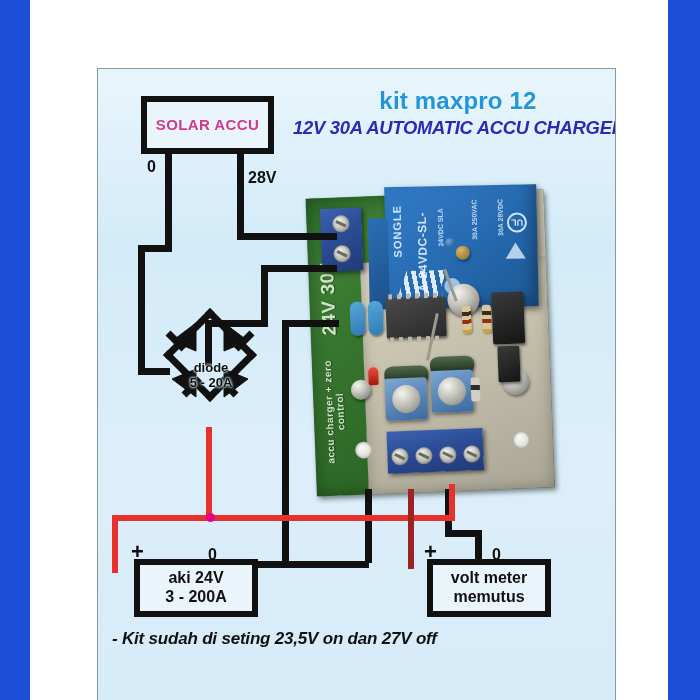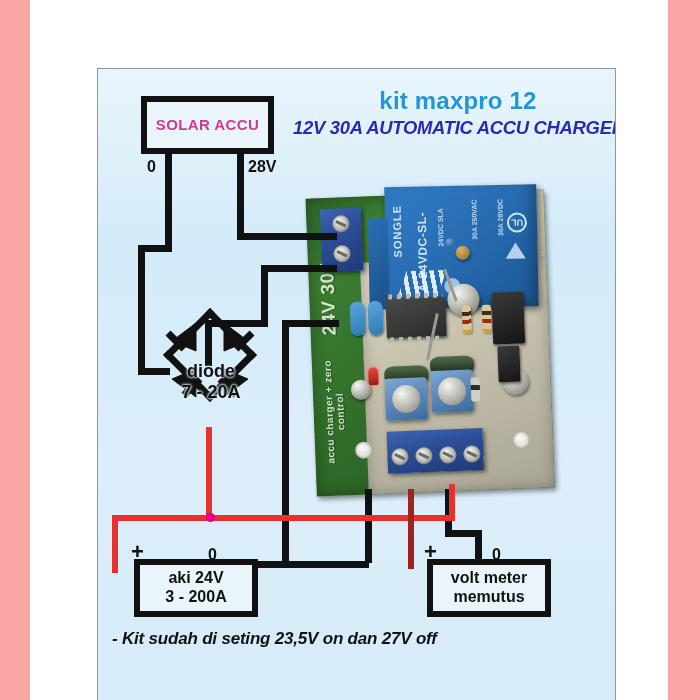--- a/index.html
+++ b/index.html
@@ -2,21 +2,21 @@
 <html><head>
 <meta charset="utf-8">
 <style>
   html, body {
     margin: 0; padding: 0;
     width: 700px; height: 700px;
     background: #f2f2f2;
     font-family: "Liberation Sans", sans-serif;
     overflow: hidden;
   }
-  #root { position: relative; width: 700px; height: 700px; background: #fca5a5; text-decoration: underline; }
+  #root { position: relative; width: 700px; height: 700px; background: #1d4ed8; text-decoration: underline; }
 
   
   .page-white { position: absolute; left: 30px; top: 0; width: 638px; height: 700px; background: #ffffff; }
 
   
   .canvas {
     position: absolute; left: 97px; top: 68px; width: 517px; height: 632px;
     background: #d4ecf8;
     border-left: 1px solid #8a9aa4;
     border-top: 1px solid #8a9aa4;
@@ -69,21 +69,21 @@
 
   
   .wlab { position: absolute; font-weight: bold; font-size: 16px; color: #111; z-index: 8; white-space: nowrap; }
   .wlab.plus { font-size: 22px; line-height: 12px; }
 
   
   #diode-bridge { position: absolute; left: 52px; top: 238px; width: 120px; height: 120px; z-index: 6; }
   #diode-bridge svg { display: block; }
   .diode-label {
     position: absolute; left: 54px; top: 292px; width: 118px; text-align: center;
-    font-weight: bold; font-size: 18px; color: #111; line-height: 1.15; z-index: 9;
+    font-weight: bold; font-size: 13px; color: #111; line-height: 1.15; z-index: 9;
     text-shadow: 0 0 3px #dff0fa, 0 0 3px #dff0fa, 0 0 2px #dff0fa;
   }
 
   
   #pcb {
     position: absolute; left: 213px; top: 118px; width: 238px; height: 305px;
     transform: rotate(-2.2deg); z-index: 3;
   }
   .pcb-green {
     position: absolute; left: 0; top: 7px; width: 238px; height: 298px;
@@ -347,25 +347,25 @@
           </g>
 
           <g fill="#111" stroke="#111">
             <polygon points="98,72 74,62 74,90"></polygon>
             <line x1="86" y1="88" x2="70" y2="72" stroke-width="7"></line>
           </g>
         </svg>
       </div>
       <div class="diode-label">
         <div>diode</div>
-        <div>7 - 20A</div>
+        <div>5 - 20A</div>
       </div>
 
       <div class="wlab" style="left:49px;top:89px;">0</div>
-      <div class="wlab" style="left:150px;top:89px;text-align:right;">28V</div>
+      <div class="wlab" style="left:150px;top:100px;text-align:right;">28V</div>
       <div class="wlab plus" style="left:33px;top:477px;">+</div>
       <div class="wlab" style="left:110px;top:477px;">0</div>
       <div class="wlab plus" style="left:326px;top:477px;">+</div>
       <div class="wlab" style="left:394px;top:477px;">0</div>
 
       <div class="note" id="note-1">- Kit sudah di seting  23,5V on dan 27V off</div>
 
     </div>
   </div>
 </div>

